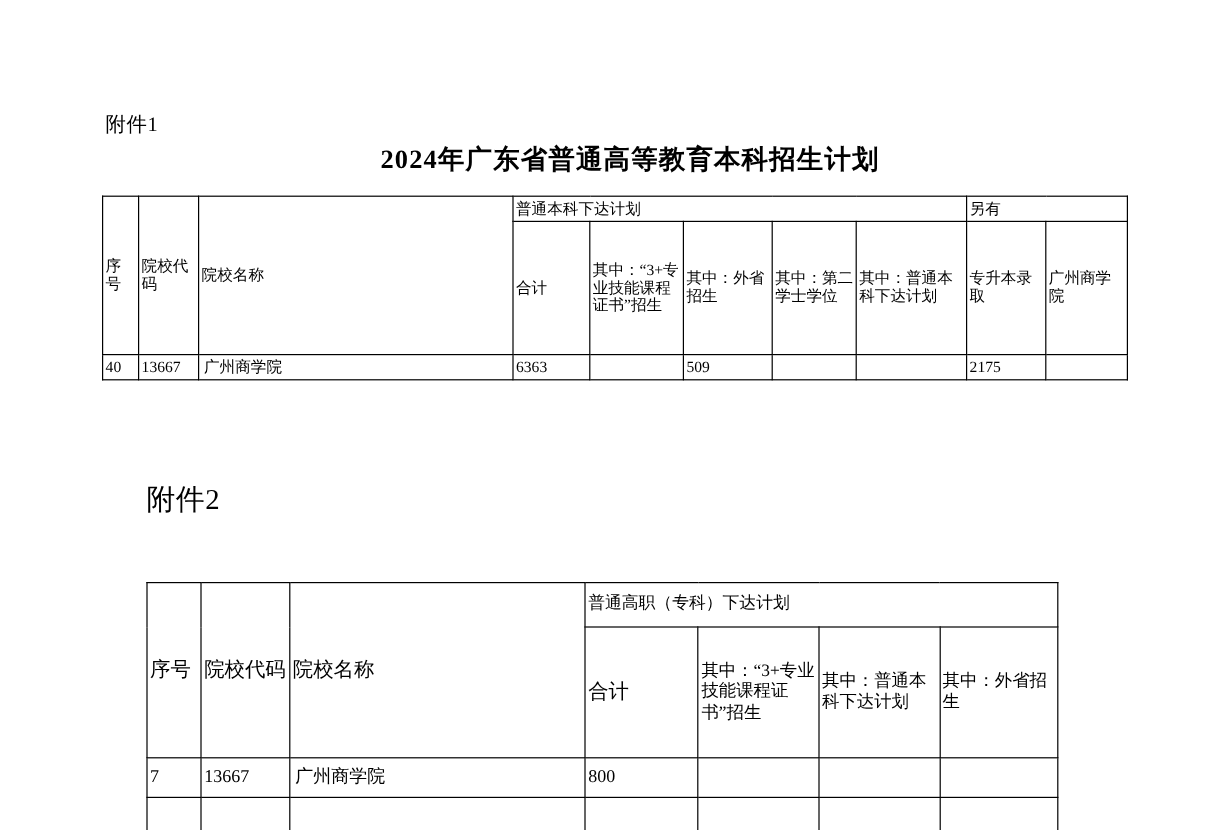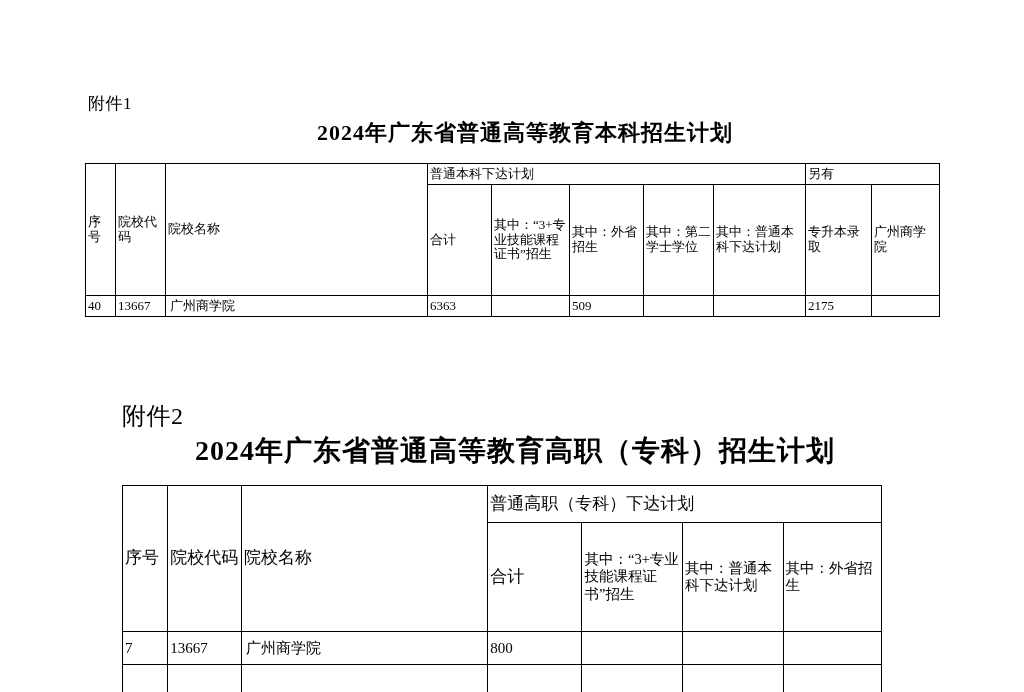--- a/index.html
+++ b/index.html
@@ -109,21 +109,21 @@
     left: 122px;
     top: 485px;
     width: 760px;
   }
   #table2 td {
     font-size: 16px;
     height: 24px;
     line-height: 1.2;
   }
   #table2 .hdr-group {
-    font-size: 17px;
+    font-size: 14px;
   }
   #table2 .hdr-main {
     font-size: 17px;
   }
   #table2 .hdr-sub {
     font-size: 14.5px;
     line-height: 1.2;
   }
   #table2 .row-cell {
     font-size: 15px;
@@ -179,21 +179,20 @@
         <td class="cell-right">509</td>
         <td class="cell-right"></td>
         <td class="cell-right"></td>
         <td class="cell-right">2175</td>
         <td class="cell-right"></td>
       </tr>
     </tbody>
   </table>
 
   <div class="attach2-label">附件2</div>
-  <div class="title2">2024年广东省普通高等教育高职（专科）招生计划</div>
 
   <div class="clip-bottom" style="position:absolute; left:0; top:0; width:1024px; height:692px; pointer-events:none;"></div>
 
   <table class="grid" id="table2">
     <colgroup>
       <col style="width:44px">
       <col style="width:72px">
       <col style="width:240px">
       <col style="width:92px">
       <col style="width:98px">

